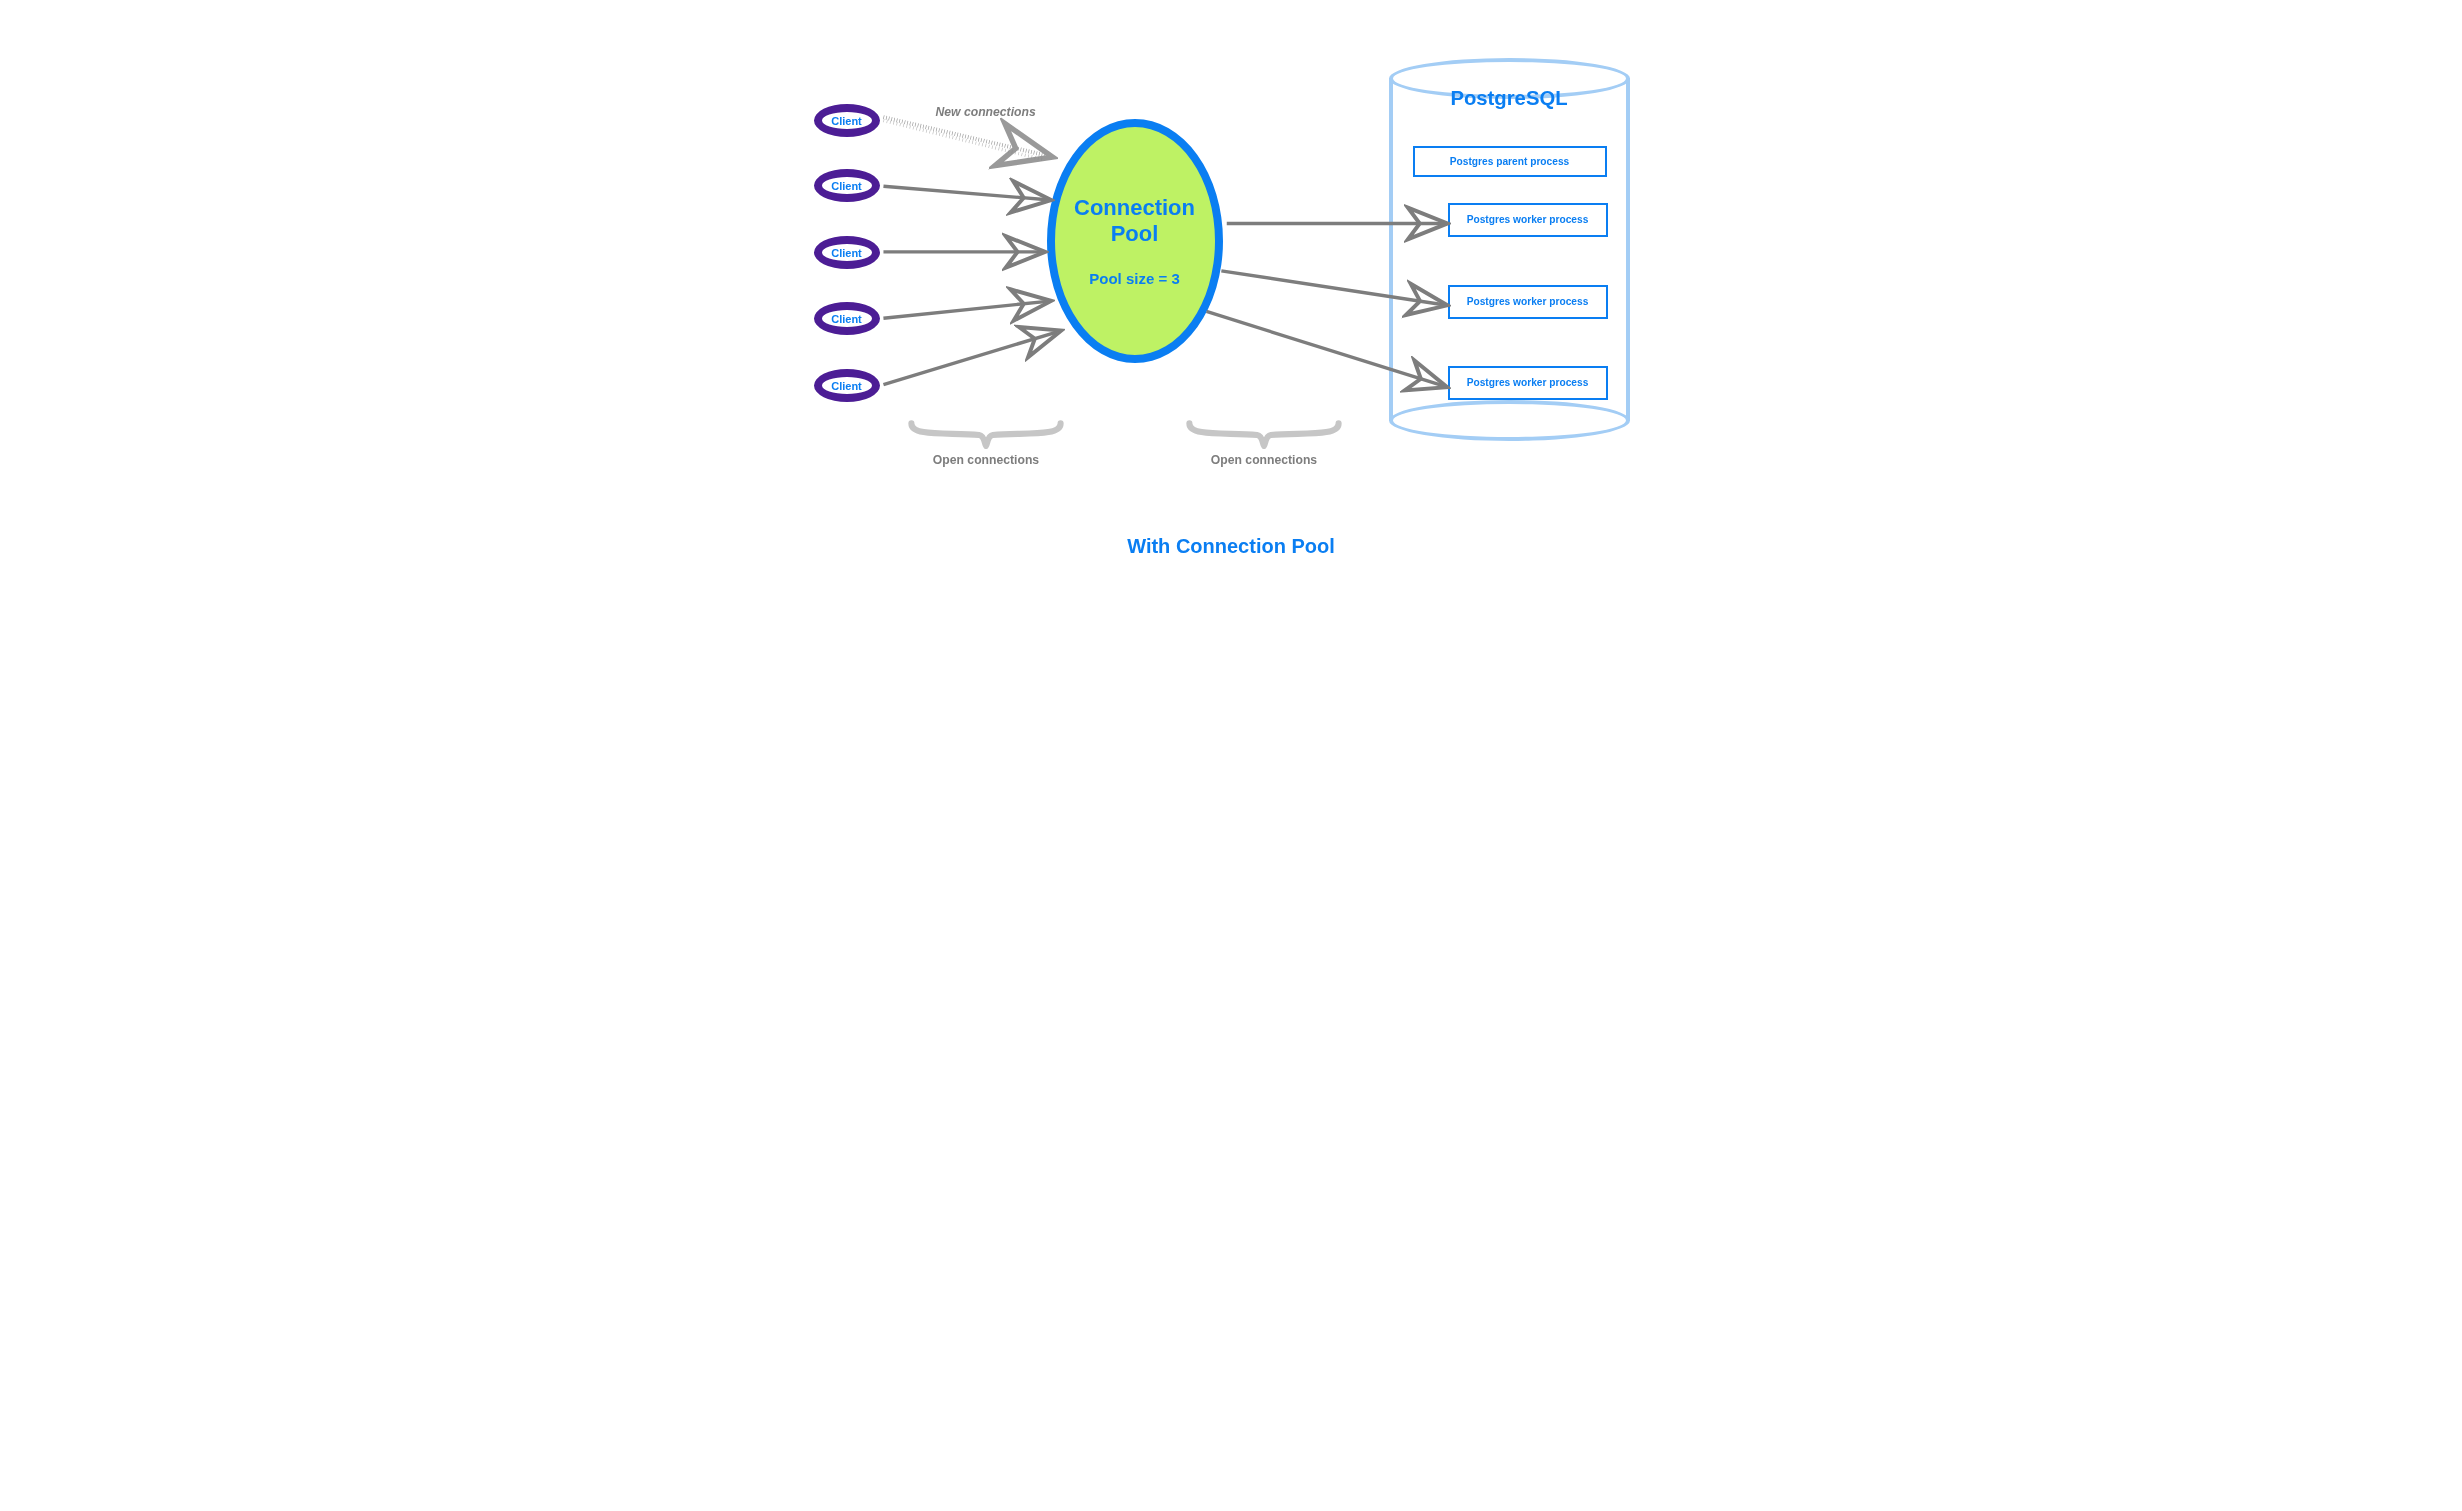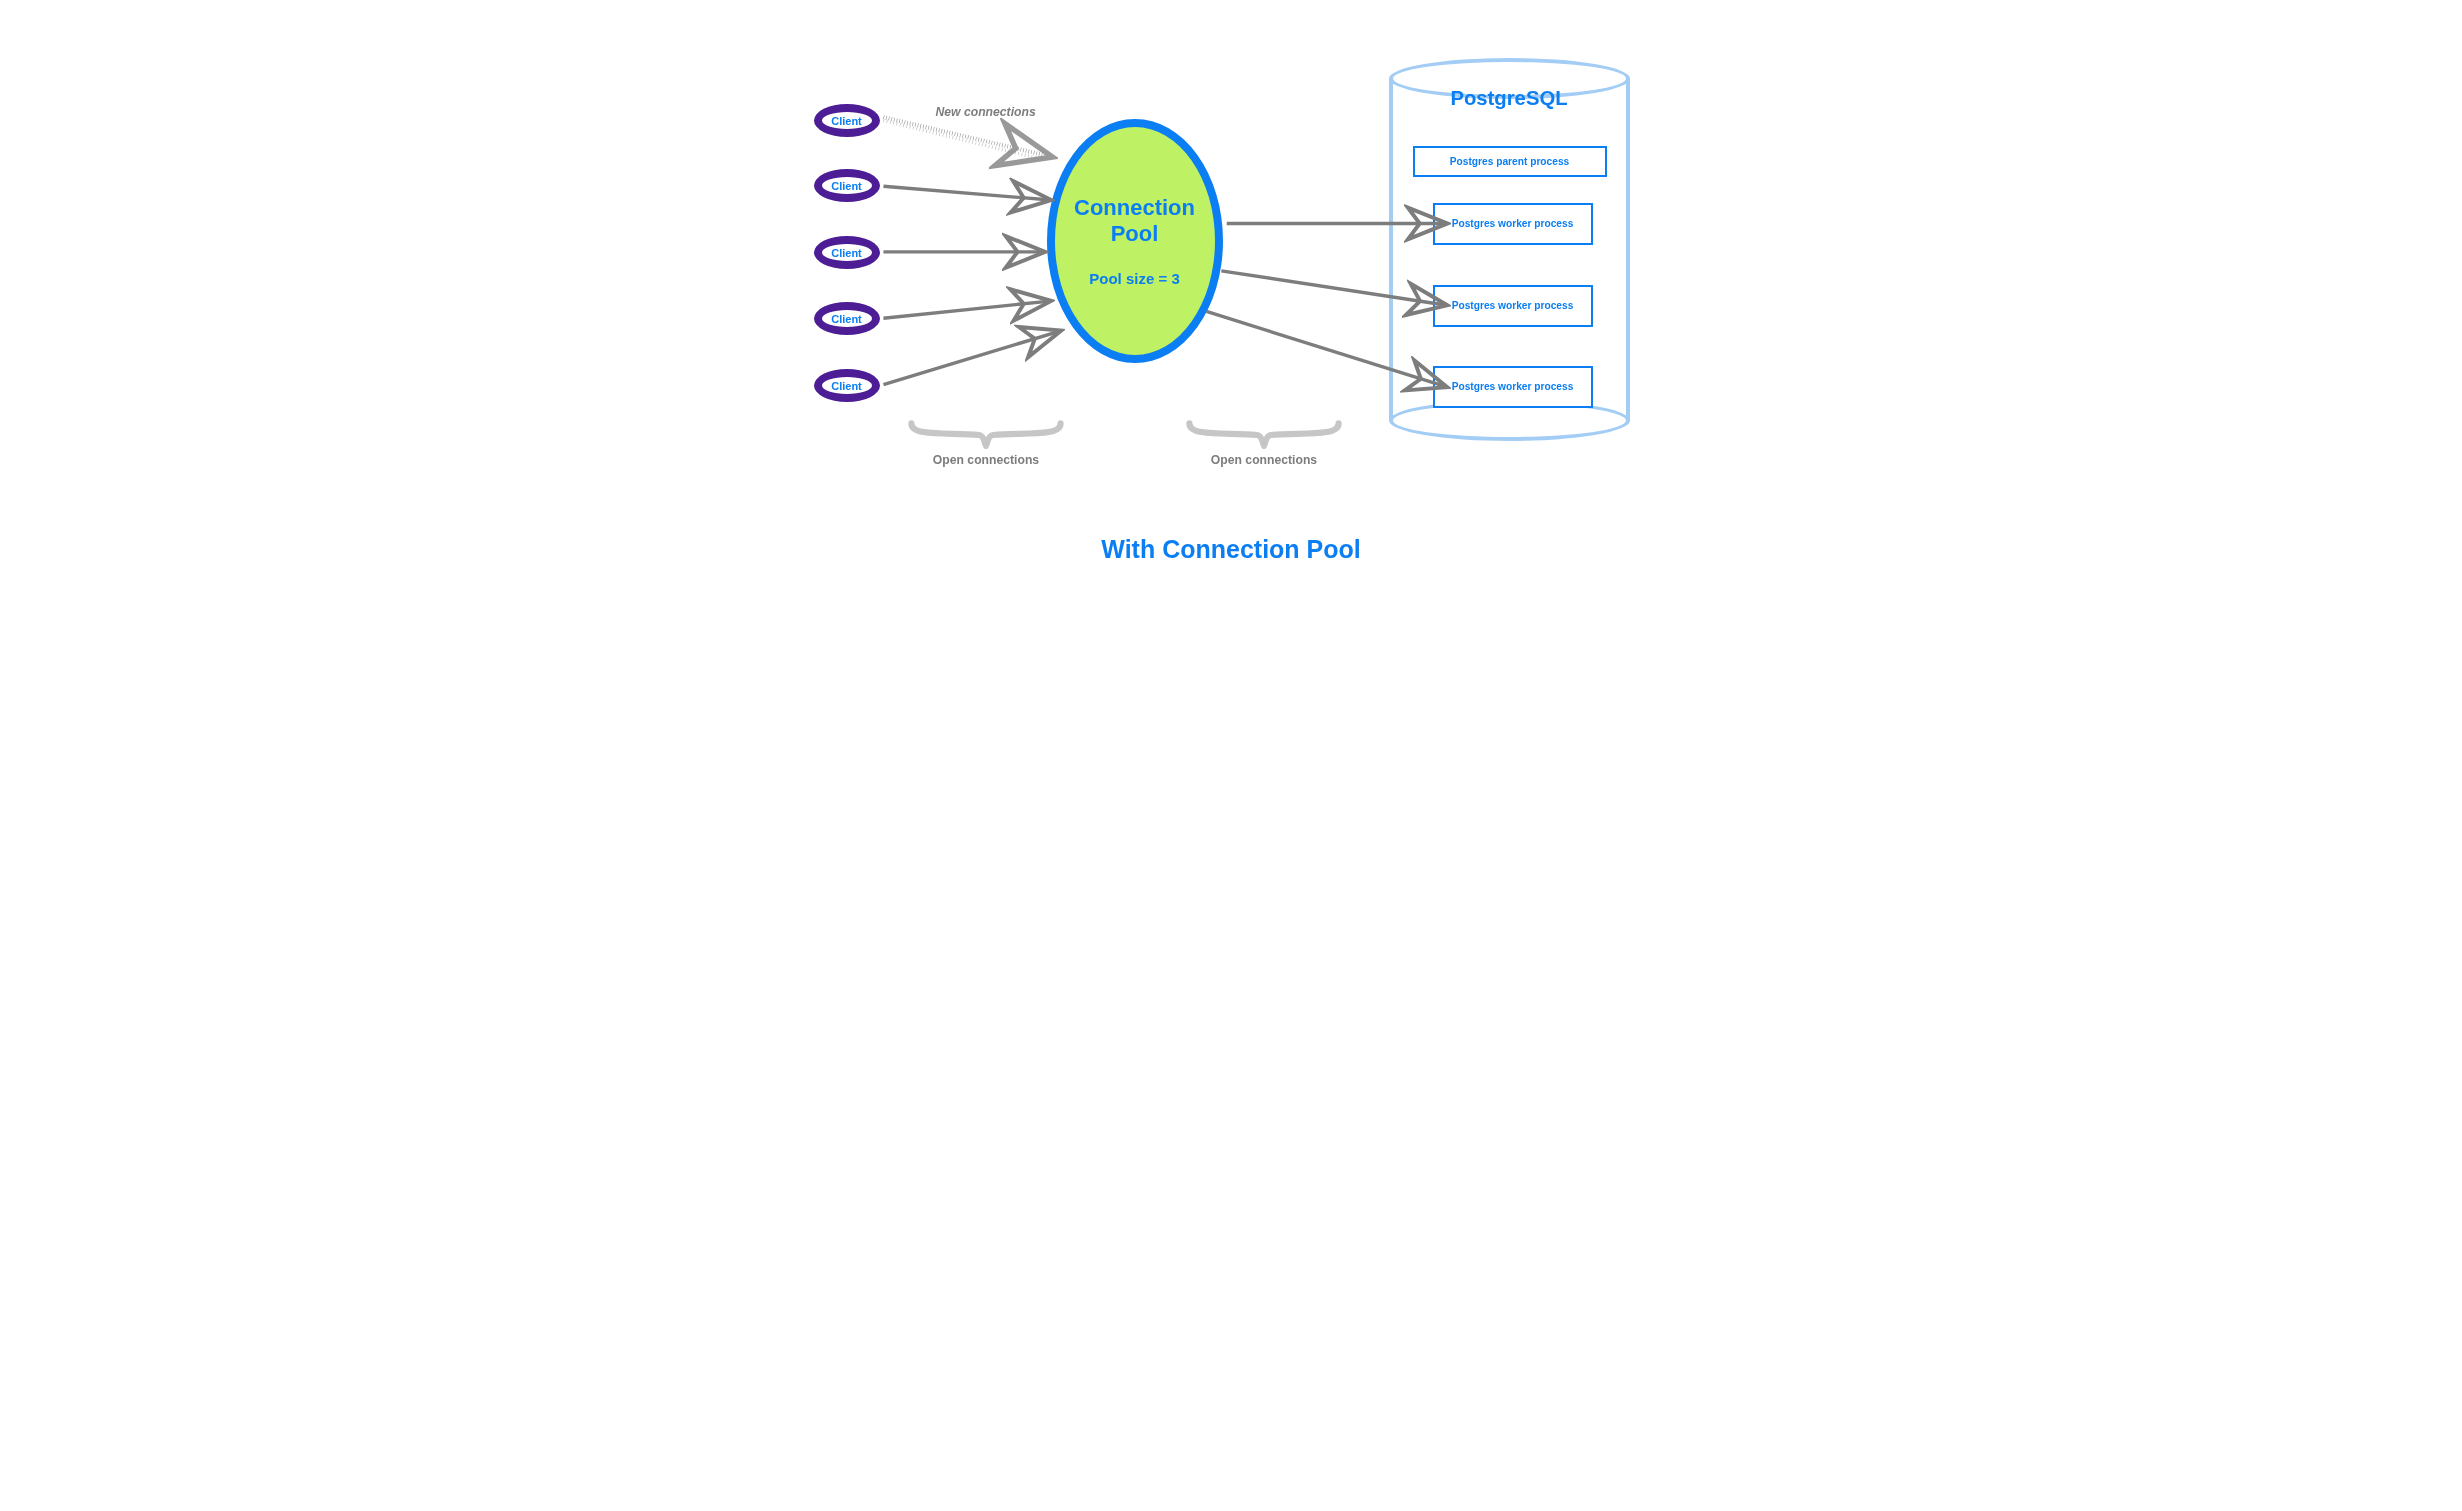--- a/index.html
+++ b/index.html
@@ -115,23 +115,23 @@
     line-height: 1.15;
   }
   .parent-box {
     left: 674px;
     top: 146px;
     width: 194px;
     height: 31px;
     text-align: center;
   }
   .worker-box {
-    left: 694px;
+    left: 709px;
     width: 160px;
-    height: 42px;
+    height: 34px;
   }
   
   .brace {
     position: absolute;
     color: #b7b7b7;
   }
   .brace svg { display: block; }
   .brace-label {
     position: absolute;
     color: #7d7d7d;
@@ -142,21 +142,21 @@
   }
   
   .caption {
     position: absolute;
     top: 535px;
     left: 0;
     right: 0;
     text-align: center;
     color: #0a7ef2;
     font-weight: 800;
-    font-size: 25px;
+    font-size: 20px;
   }
   
   .new-conn-label {
     position: absolute;
     left: 197px;
     top: 105px;
     color: #7d7d7d;
     font-style: italic;
     font-weight: 700;
     font-size: 12.2px;

